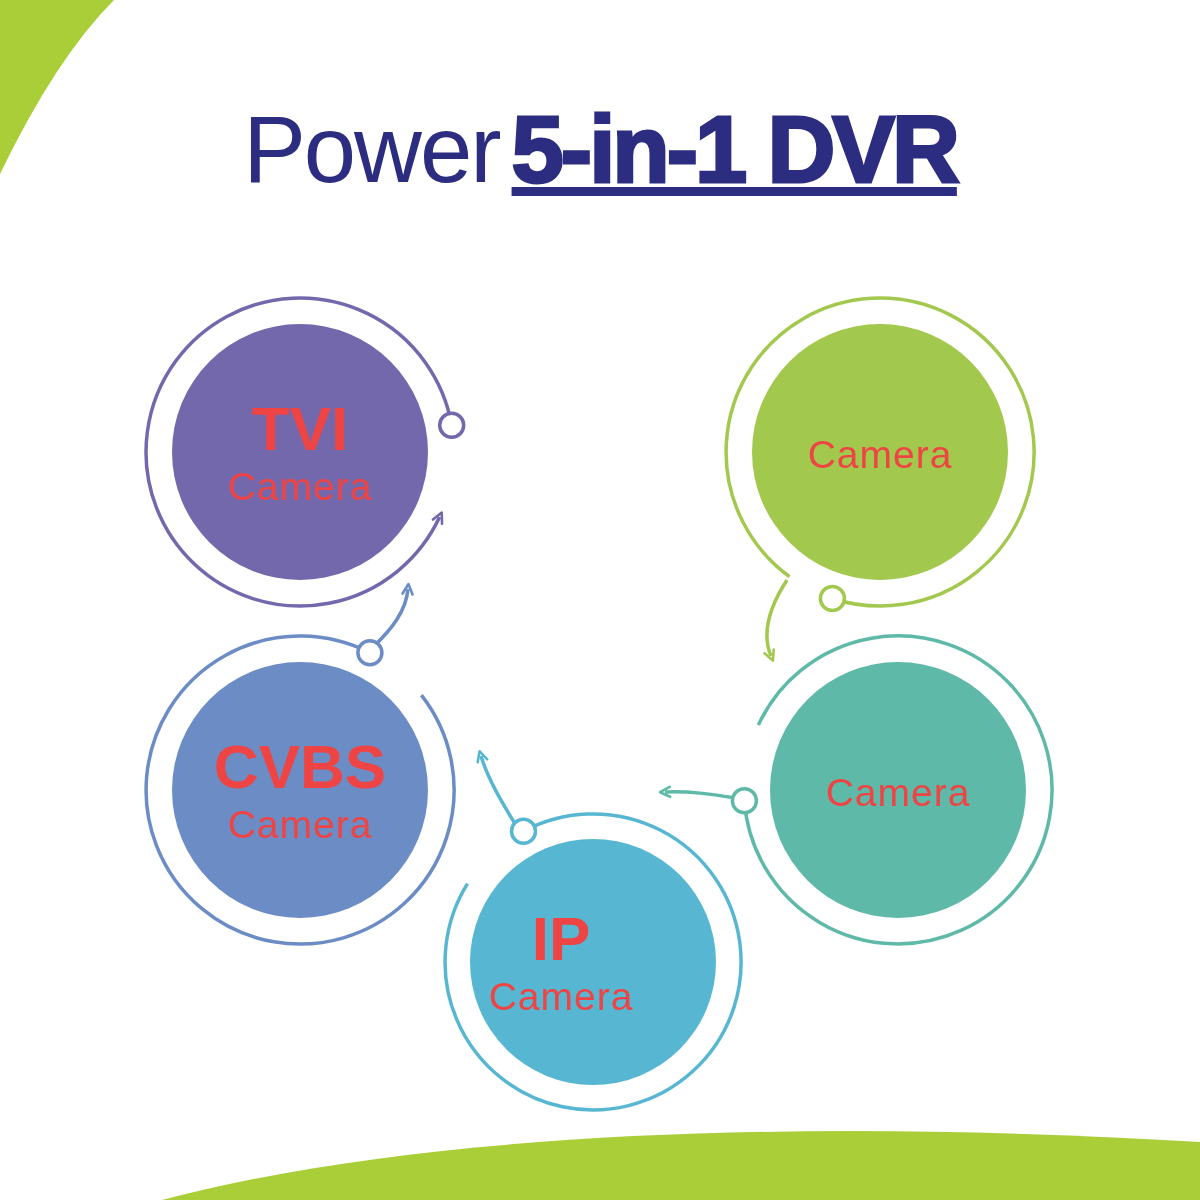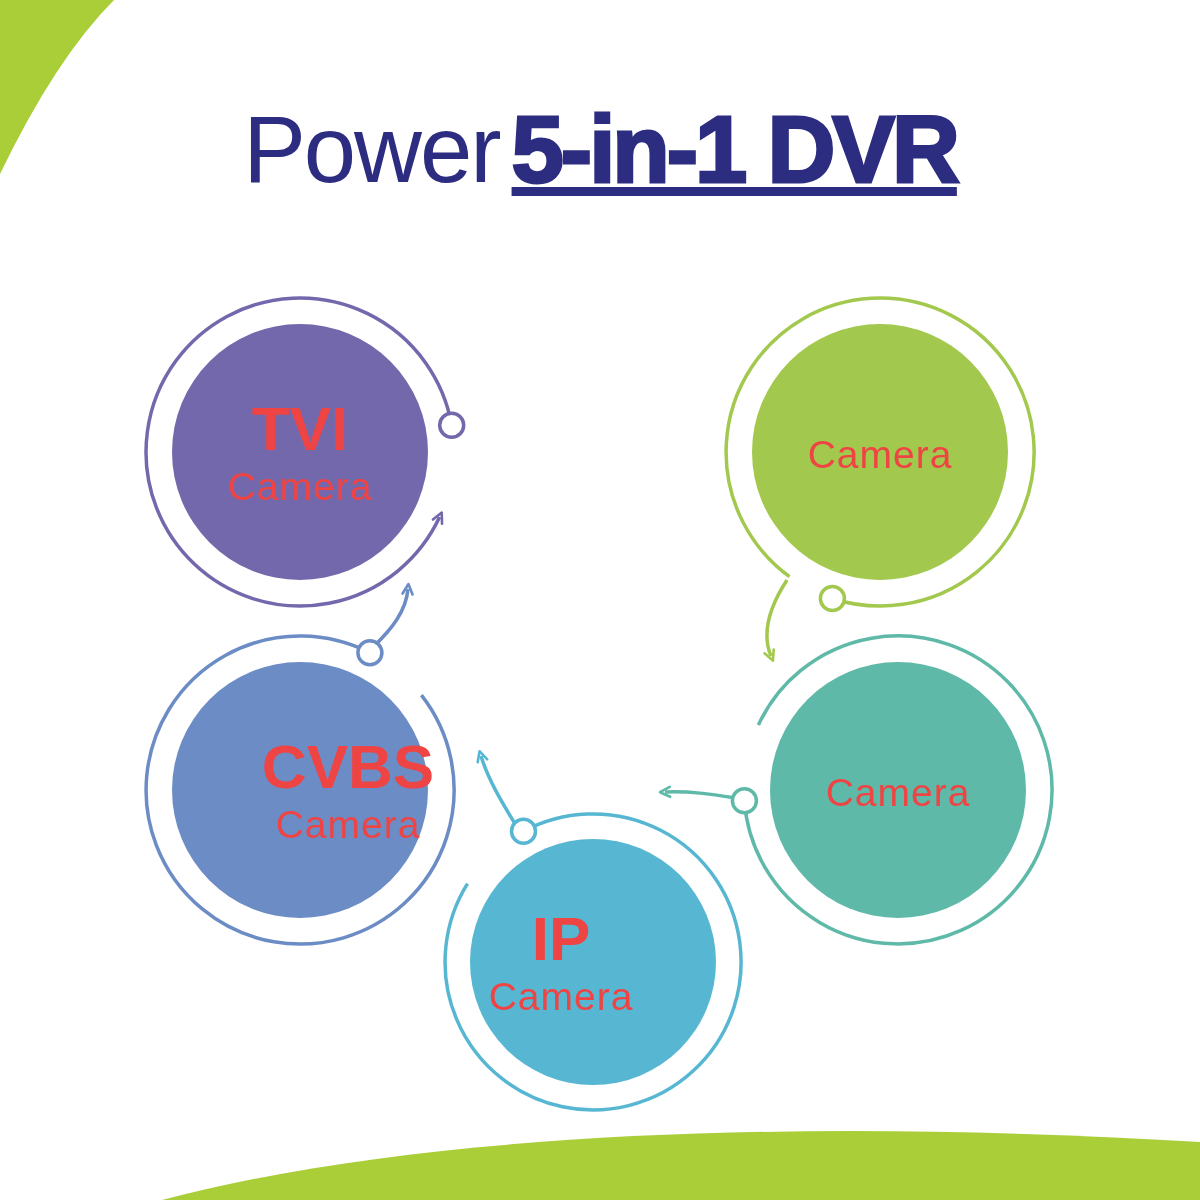--- a/index.html
+++ b/index.html
@@ -30,21 +30,21 @@
     transform: translate(-50%, -50%);
     text-align: center;
     color: #ef4444;
     line-height: 1.05;
     pointer-events: none;
   }
   .node-label .big { display: block; font-size: 62px; font-weight: bold; letter-spacing: 0px; }
   .node-label .sub { display: block; font-size: 39px; font-weight: 400; letter-spacing: 1px; margin-top: 6px; }
   .lbl-tvi  { left: 300px; top: 452px; }
   .lbl-ahd  { left: 880px; top: 452px; }
-  .lbl-cvbs { left: 300px; top: 790px; margin-left: 48px; }
+  .lbl-cvbs { left: 300px; top: 790px; }
   .lbl-cvi  { left: 898px; top: 790px; }
   .lbl-ip   { left: 561px; top: 962px; }
 </style>
 </head>
 <body>
 
 <div class="canvas">
 
   <svg class="layer" width="1200" height="1200" viewBox="0 0 1200 1200">
     <defs>

